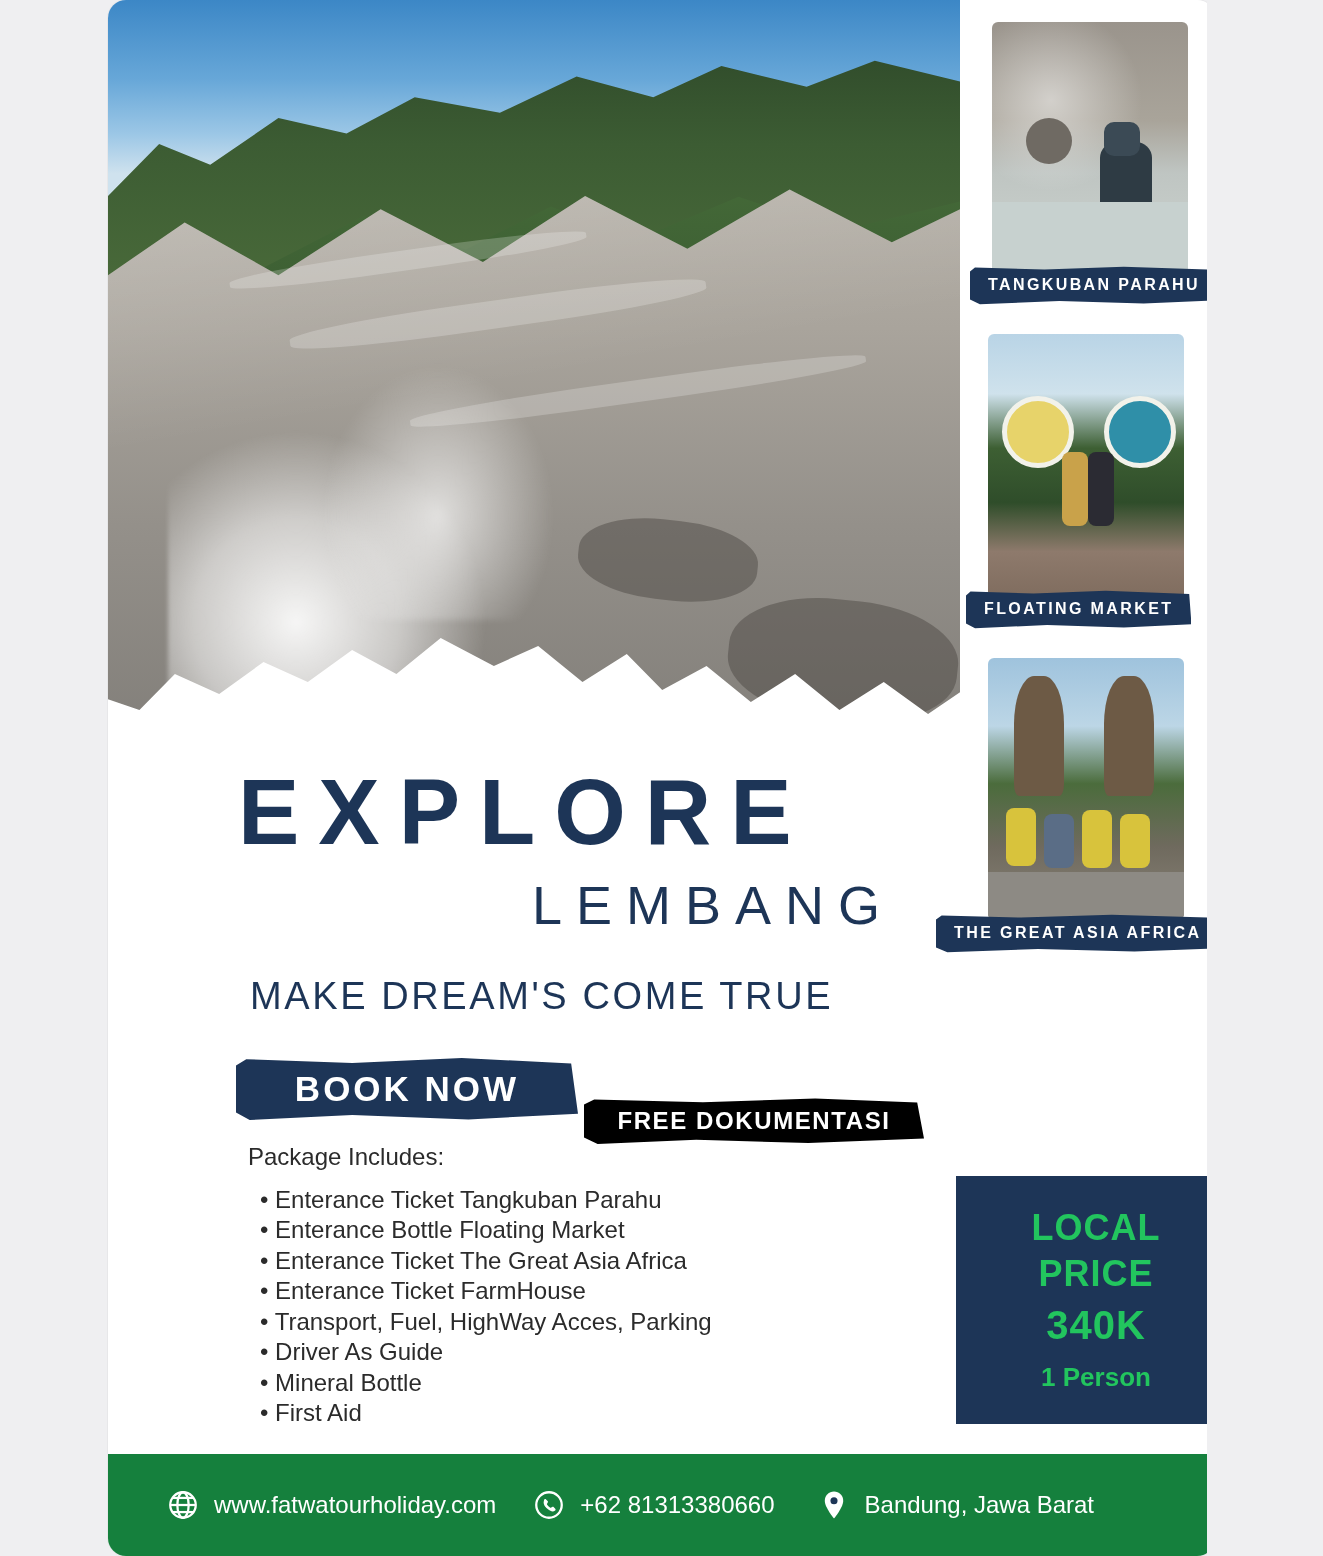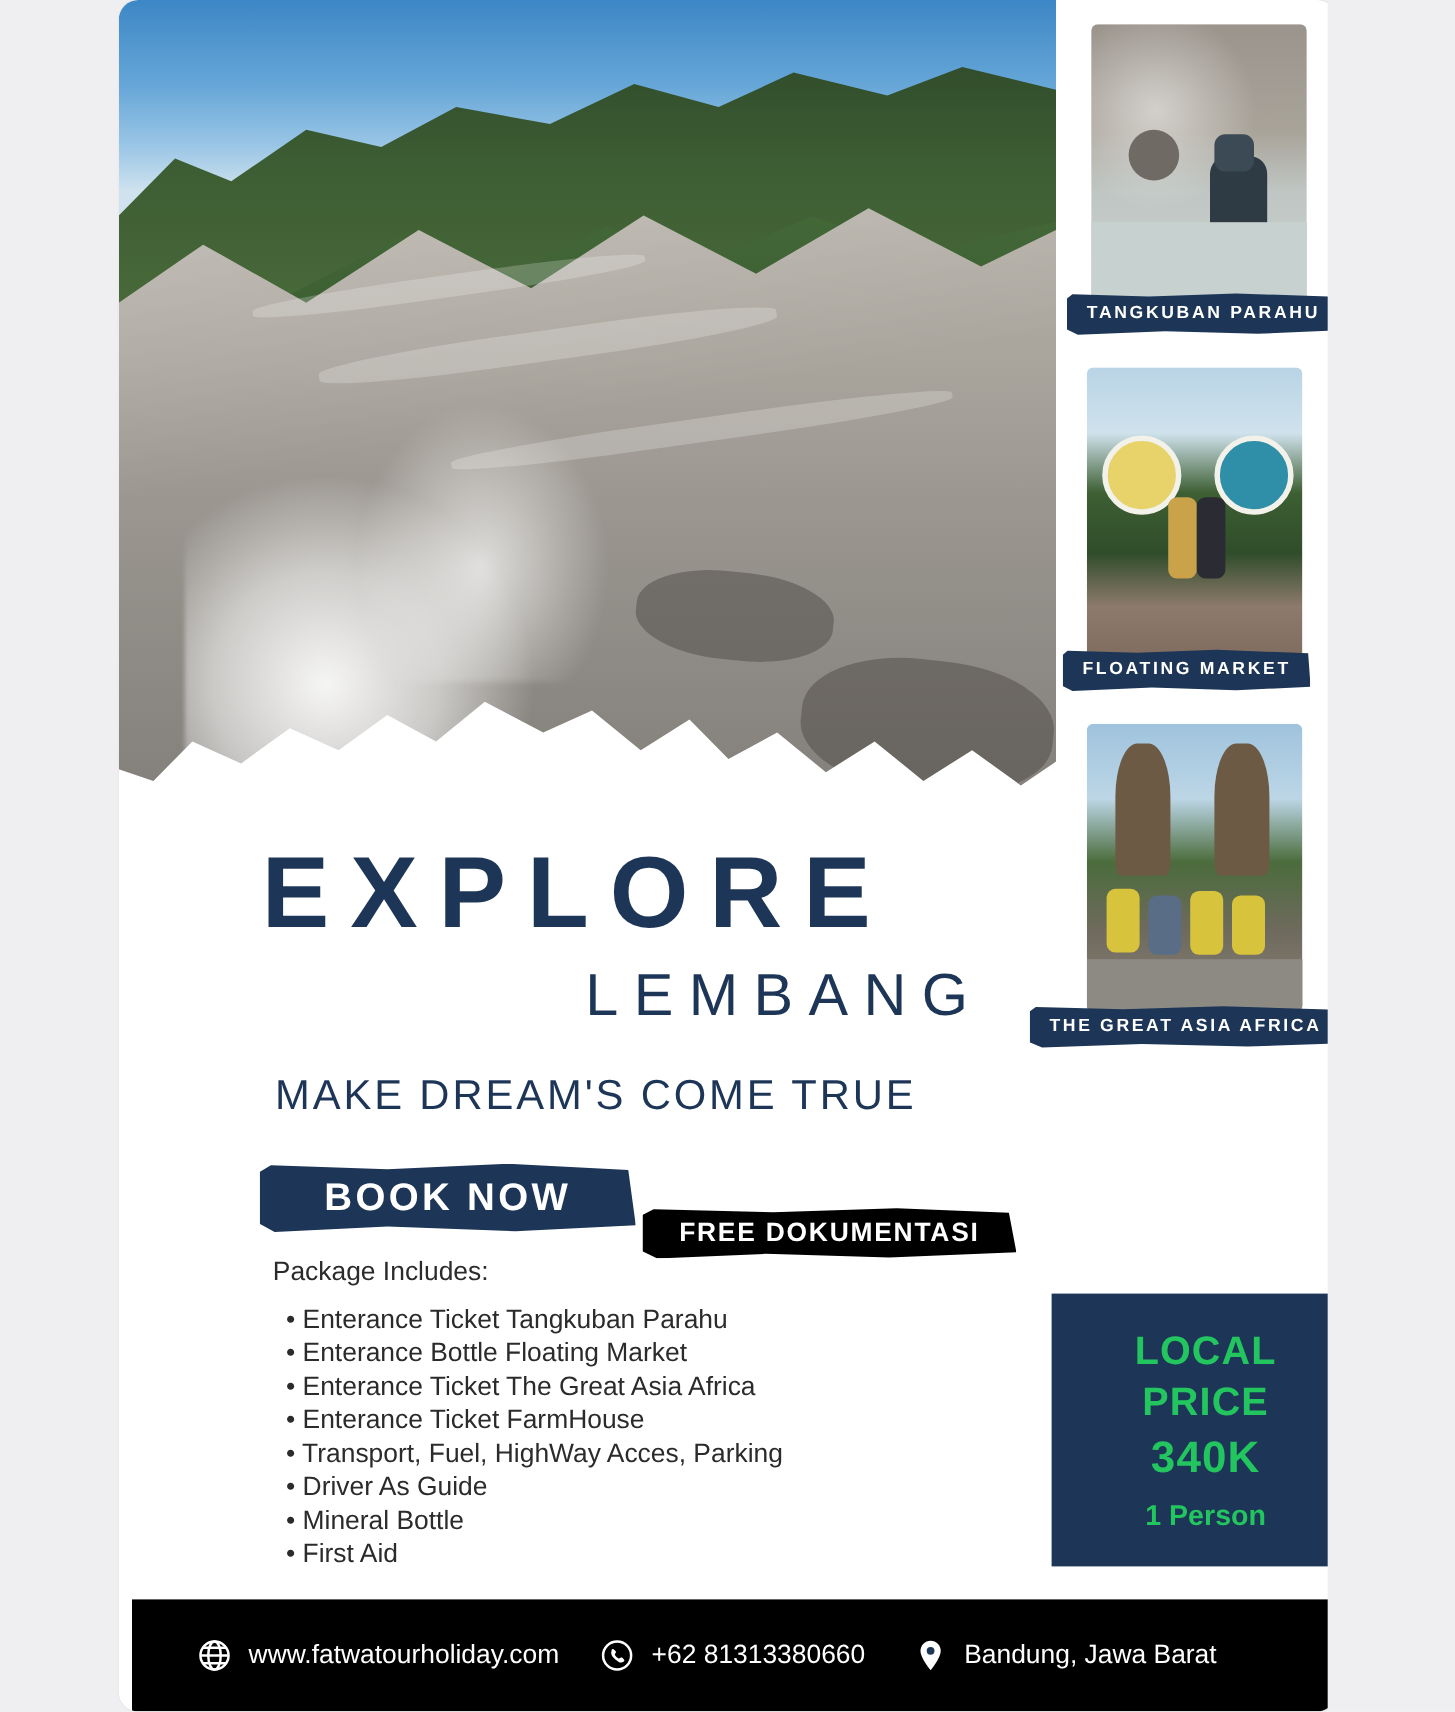--- a/index.html
+++ b/index.html
@@ -245,25 +245,25 @@
     margin-top: 36px;
   }
   .price-local { font-size: 36px; font-weight: 700; letter-spacing: 1px; line-height: 1.18; }
   .price-word  { font-size: 36px; font-weight: 700; letter-spacing: 1px; line-height: 1.18; }
   .price-value { font-size: 40px; font-weight: 700; letter-spacing: 1px; margin-top: 4px; }
   .price-person{ font-size: 26px; font-weight: 700; margin-top: 10px; text-align: center; }
 
   
   .footer {
     position: absolute;
-    left: 12px;
+    left: 0;
     bottom: 0;
     width: 100%;
     height: 102px;
-    background: #000000;
+    background: #15803d;
     display: flex;
     align-items: center;
     color: #ffffff;
   }
   .f-item { display: flex; align-items: center; gap: 14px; font-size: 24px; }
   .f1 { margin-left: 58px; }
   .f2 { margin-left: 36px; }
   .f3 { margin-left: 42px; }
   .f-ico { width: 34px; height: 34px; display: block; }
 </style>

